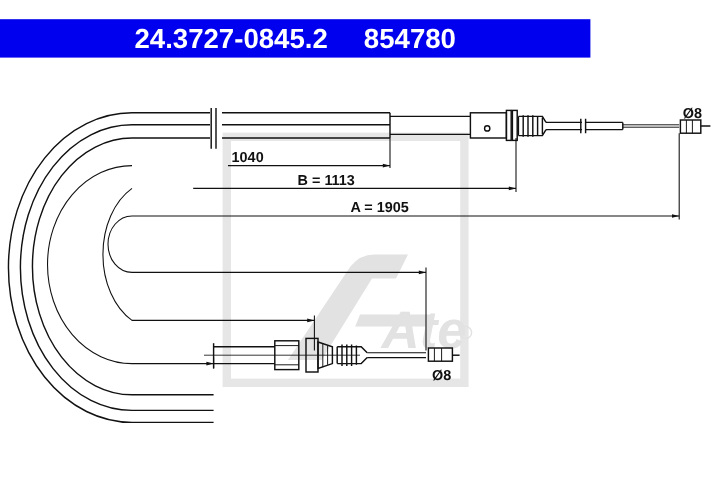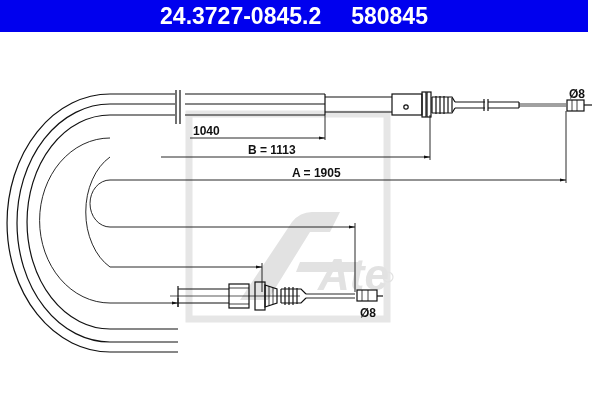--- a/index.html
+++ b/index.html
@@ -1,34 +1,34 @@
 <!DOCTYPE html>
 <html><head>
   <meta charset="utf-8">
   <style>
     html, body { margin: 0; padding: 0; background: #ffffff; }
     body { width: 600px; height: 400px; overflow: hidden; position: relative; font-family: "Liberation Sans", sans-serif; }
     .header {
-      position: absolute; left: 0; top: 0; width: 588px; height: 32px;
+      position: absolute; left: 0; top: 16px; width: 492px; height: 32px;
       background: #0000ee; color: #fff;
       display: flex; align-items: center; justify-content: center;
       font-family: "Liberation Sans", sans-serif; font-weight: bold; font-size: 23px;
       letter-spacing: 0px;
     }
     .header span { display: inline-block; }
     .header .part-no { margin-right: 30px; }
     svg.drawing { position: absolute; left: 0; top: 32px; width: 600px; height: 368px; }
     .lbl { font-family: "Liberation Sans", sans-serif; font-weight: bold; font-size: 12px; fill: #111; }
   </style>
 </head>
 <body>
 
 <div class="header">
   <span class="part-no">24.3727-0845.2</span>
-  <span>580845</span>
+  <span>854780</span>
 </div>
 
 <svg class="drawing" viewBox="0 32 600 368" xmlns="http://www.w3.org/2000/svg">
 
   <g>
     <rect x="189" y="114" width="198" height="205" fill="none" stroke="#e6e6e6" stroke-width="7"></rect>
     <path d="M240 300 L292 222 Q300 212 312 212 L340 212 L330 232 L310 232 L268 300 Z" fill="#e2e2e2"></path>
     <path d="M300 262 L360 262 L356 272 L296 272 Z" fill="#e2e2e2"></path>
     <text x="318" y="290" font-family="Liberation Sans, sans-serif" font-weight="bold" font-style="italic" font-size="44" fill="#e2e2e2">Ate</text>
     <circle cx="388" cy="277" r="5" fill="none" stroke="#e2e2e2" stroke-width="1.2"></circle>

